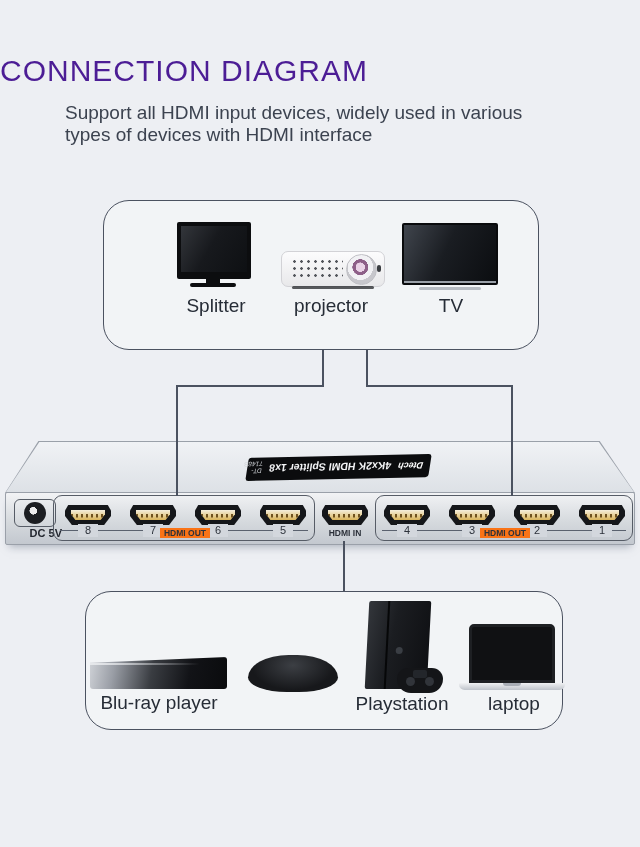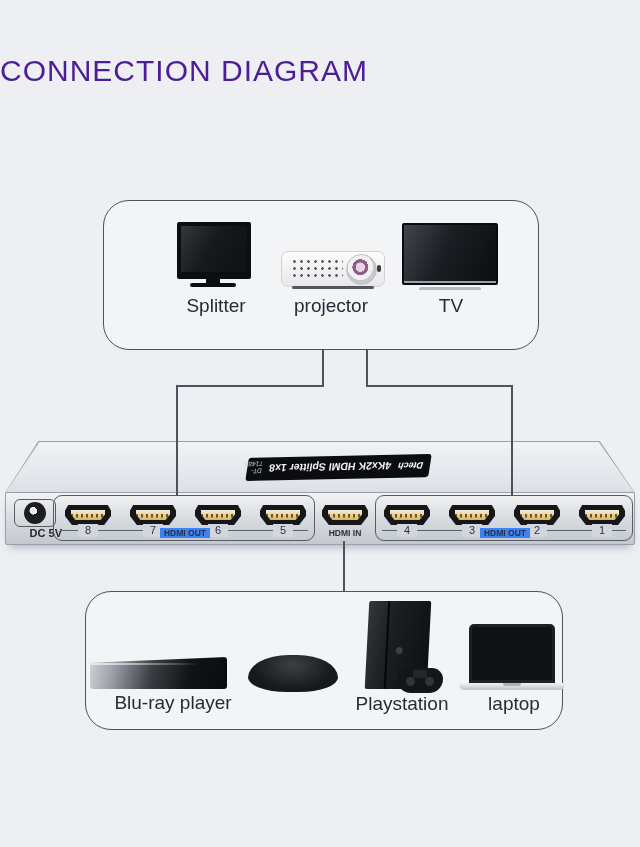--- a/index.html
+++ b/index.html
@@ -131,21 +131,21 @@
       repeating-linear-gradient(90deg, rgba(90,60,10,.85) 0 2px, transparent 2px 5px) 0 55%/100% 35% no-repeat,
       linear-gradient(#f5efdc,#d9b45a);
     clip-path:polygon(0 0,100% 0,100% 42%,87% 100%,13% 100%,0 42%);
   }
   .port-num{
     position:absolute; top:524px; width:20px; height:13px; line-height:13px;
     text-align:center; font-size:11px; color:#2c313a; background:#d3d7dd; z-index:2;
   }
   .port-cap{
     position:absolute; top:528px; width:50px; text-align:center;
-    font-size:8.5px; font-weight:bold; color:#2c313a; background:#3b82f6; z-index:2;
+    font-size:8.5px; font-weight:bold; color:#2c313a; background:#f97316; z-index:2;
   }
   .port-cap.no-mask{ background:transparent; }
   
   .in-label{
     position:absolute; height:24px; text-align:center; font-size:19px; color:#262c36;
   }
   .bluray{
     position:absolute; left:90px; top:657px; width:137px; height:32px; border-radius:3px;
     background:linear-gradient(100deg,#cfd2d7 0%,#9a9ea6 18%,#3a3d42 45%,#121317 72%,#0a0b0d 100%);
     clip-path:polygon(0 18%, 100% 0, 100% 100%, 0 100%);
@@ -195,20 +195,22 @@
     content:""; position:absolute; left:44px; top:0; width:18px; height:3px;
     background:#a9aeb6; border-radius:0 0 3px 3px;
   }
 </style>
 </head>
 <body>
 
 <div class="page">
 
   <div class="title">CONNECTION DIAGRAM</div>
+  <div class="subtitle">Support all HDMI input devices, widely used in various
+types of devices with HDMI interface</div>
 
   <div class="group-box out-box"></div>
 
   <div class="monitor-screen"></div>
   <div class="monitor-post"></div>
   <div class="monitor-base"></div>
   <div class="dev-label" style="left:166px;width:100px;">Splitter</div>
 
   <div class="projector-body">
     <div class="projector-vents"></div>
@@ -300,21 +302,21 @@
 
   <div class="port-cap" style="left:160px;">HDMI OUT</div>
   <div class="port-cap no-mask" style="left:320px;">HDMI IN</div>
   <div class="port-cap" style="left:480px;">HDMI OUT</div>
 
   <div class="line" style="left:343px;top:541px;width:2px;height:51px;"></div>
 
   <div class="group-box in-box"></div>
 
   <div class="bluray"></div>
-  <div class="in-label" style="left:96px;top:692px;width:140px;padding-left:7px;">Blu-ray player</div>
+  <div class="in-label" style="left:82px;top:692px;width:140px;padding-left:7px;">Blu-ray player</div>
 
   <div class="settop"></div>
 
   <div class="ps4-slab"></div>
   <div class="ds-body">
       <i class="l"></i>
       <i class="r"></i>
     </div>
   <div class="in-label" style="left:342px;top:693px;width:120px;">Playstation</div>
 

